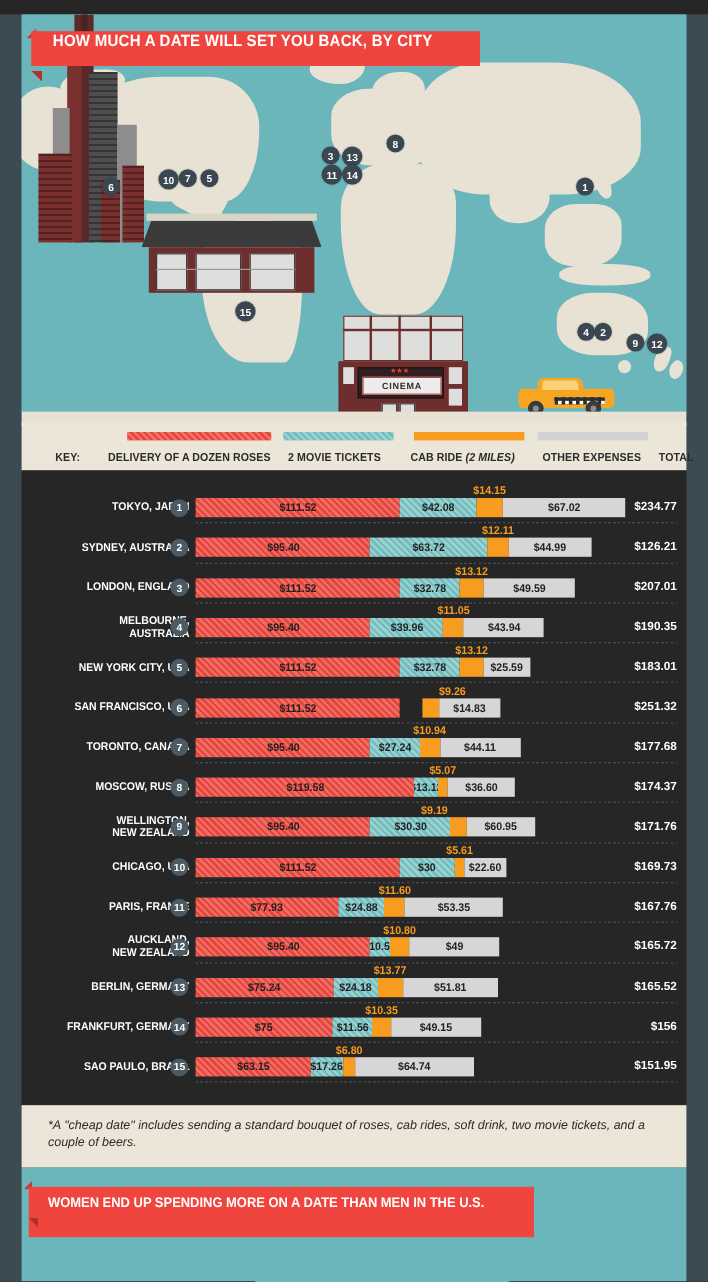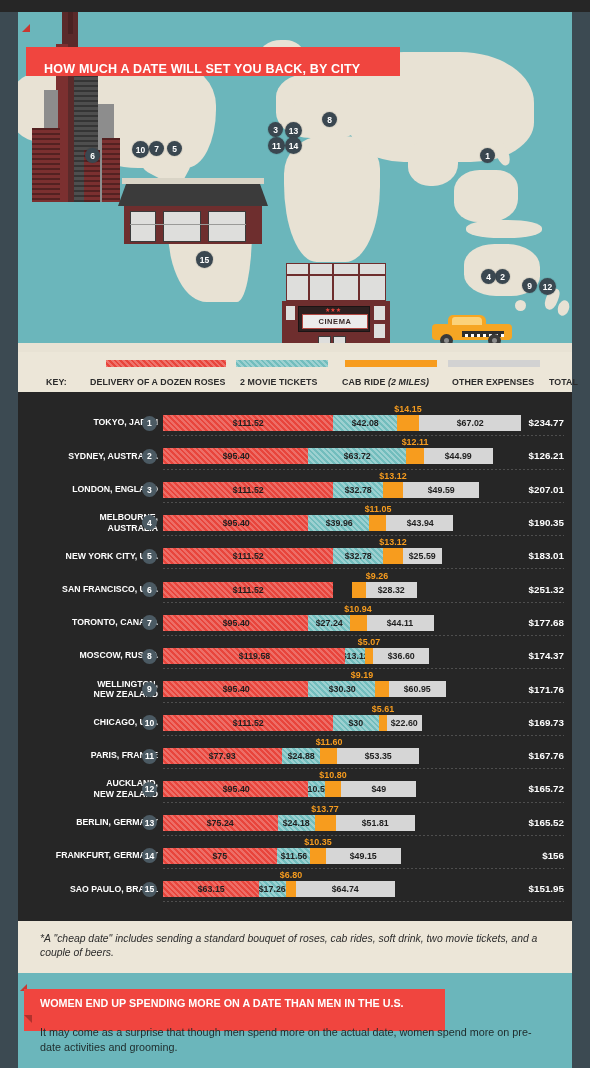--- a/index.html
+++ b/index.html
@@ -13,22 +13,22 @@
 
   
   .topstrip{position:absolute;left:0;top:0;width:590px;height:12px;background:#262626;}
 
   
   .hero{position:absolute;left:18px;top:12px;width:554px;height:343px;background:#6bb6bb;overflow:hidden;}
   .ocean{position:absolute;inset:0;background:#6bb6bb;}
   .land{position:absolute;background:#e8e2d4;}
 
   
-  .ribbon{position:absolute;left:8px;top:35px;height:29px;background:#f0453f;
-          display:flex;align-items:flex-end;padding:0 16px 0 18px;z-index:40;}
+  .ribbon{position:absolute;left:8px;top:14px;height:29px;background:#f0453f;
+          display:flex;align-items:flex-start;padding:0 16px 0 18px;z-index:40;}
   .ribbon .txt{color:#fff;font-weight:bold;font-size:13.5px;letter-spacing:.2px;
                white-space:nowrap;font-stretch:condensed;transform:scaleX(.93);transform-origin:left center;}
   .ribbon-fold{position:absolute;left:8px;top:47px;width:9px;height:9px;
                background:#b0322d;z-index:39;
                clip-path:polygon(0 0,100% 0,100% 100%);}
   .ribbon-fold-top{position:absolute;left:4px;top:12px;width:8px;height:8px;background:#c93832;z-index:39;
                clip-path:polygon(100% 0,100% 100%,0 100%);}
 
   
   .pin{position:absolute;width:15px;height:15px;border-radius:50%;background:#3a4750;
@@ -355,21 +355,21 @@
           <div class="seg s-red" style="width: 170.068px;">
             <span>$111.52</span>
           </div>
           <div class="seg s-teal" style="width: 19px; margin-top: 16px;">
             <span>$24</span>
           </div>
           <div class="seg s-orange" style="width: 14.1215px;">
             <span></span>
           </div>
           <div class="seg s-gray" style="width: 50.7215px;">
-            <span>$28.32</span>
+            <span>$14.83</span>
           </div>
         </div>
         <div class="cablabel" style="left: 358.729px;">$9.26</div>
         <div class="total">$251.32</div>
         <div class="rule"></div>
       </div>
       <div class="row" style="top: 213.8px;">
         <div class="rowlabel">TORONTO, CANADA</div>
         <div class="rank">7</div>
         <div class="bar">
@@ -565,16 +565,15 @@
   <div class="note">
     <p>*A "cheap date" includes sending a standard bouquet of roses, cab rides, soft drink, two movie tickets, and a couple of beers.</p>
   </div>
 
   <div class="bottom">
     <div class="ribbon2-fold-top"></div>
     <div class="ribbon2">
       <div class="txt">WOMEN END UP SPENDING MORE ON A DATE THAN MEN IN THE U.S.</div>
     </div>
     <div class="ribbon2-fold"></div>
-    <p>It may come as a surprise that though men spend more on the actual date, women spend more on pre-date activities and grooming.</p>
   </div>
 
 </div>
 
 </body></html>

